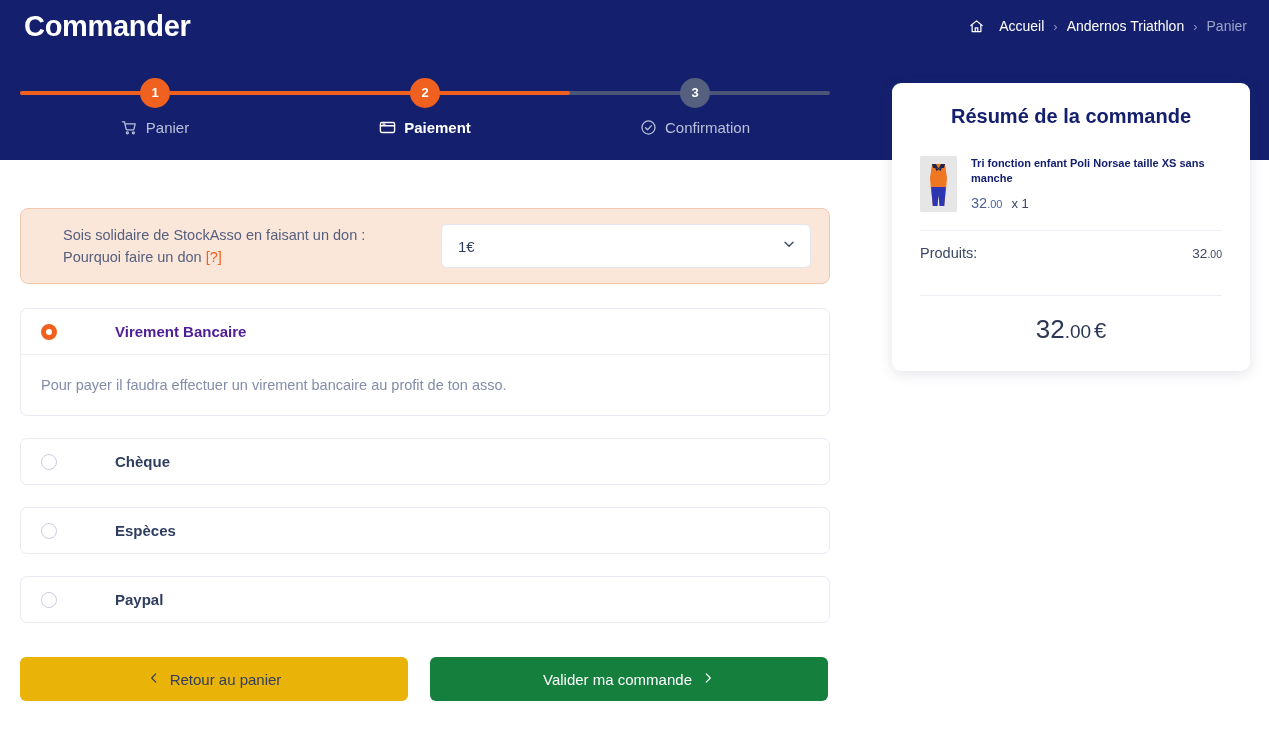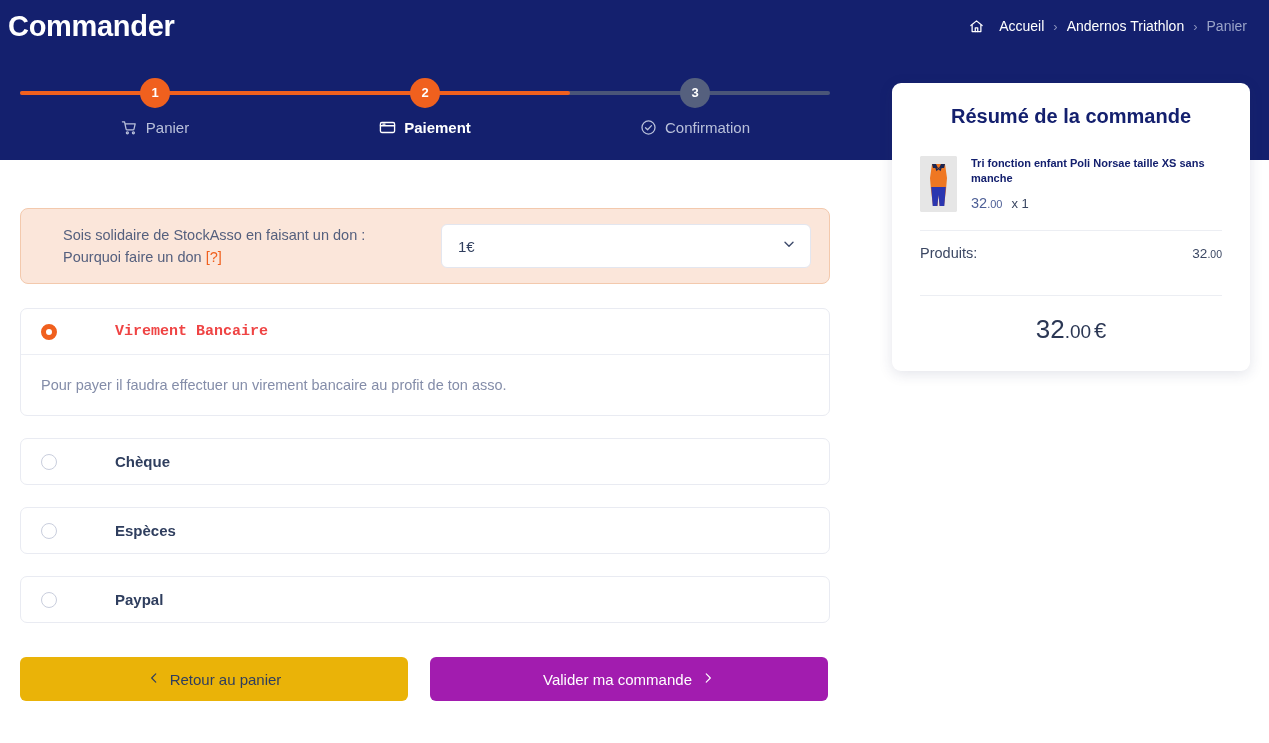--- a/index.html
+++ b/index.html
@@ -19,21 +19,21 @@
   
   .header-band {
     position: absolute;
     left: 0; top: 0;
     width: 1269px;
     height: 160px;
     background: #14206e;
   }
   .page-title {
     position: absolute;
-    left: 8px; top: 10px;
+    left: 24px; top: 10px;
     font-size: 29px;
     font-weight: bold;
     color: #ffffff;
     letter-spacing: -0.3px;
   }
 
   
   .breadcrumb {
     position: absolute;
     right: 22px; top: 18px;
@@ -194,21 +194,21 @@
     border: 5px solid #f0601e;
     background: #ffffff;
   }
   .pay-label {
     margin-left: 58px;
     font-size: 15px;
     font-weight: bold;
     color: #2f3e5e;
     white-space: nowrap;
   }
-  .pay-block.selected .pay-label { color: #ef4444; font-family: Liberation Mono, monospace; }
+  .pay-block.selected .pay-label { color: #4c1d95; }
   .pay-desc {
     padding: 22px 20px;
     font-size: 14.5px;
     color: #848da9;
   }
 
   
   .actions {
     margin-top: 34px;
     display: flex;
@@ -227,21 +227,21 @@
     cursor: pointer;
     white-space: nowrap;
   }
   .btn-back {
     width: 388px;
     background: #eab308;
     color: #2f3e5e;
   }
   .btn-validate {
     width: 398px;
-    background: #a21caf;
+    background: #15803d;
     color: #ffffff;
   }
 
   
   .summary-card {
     position: absolute;
     left: 892px; top: 83px;
     width: 358px;
     background: #ffffff;
     border-radius: 9px;

